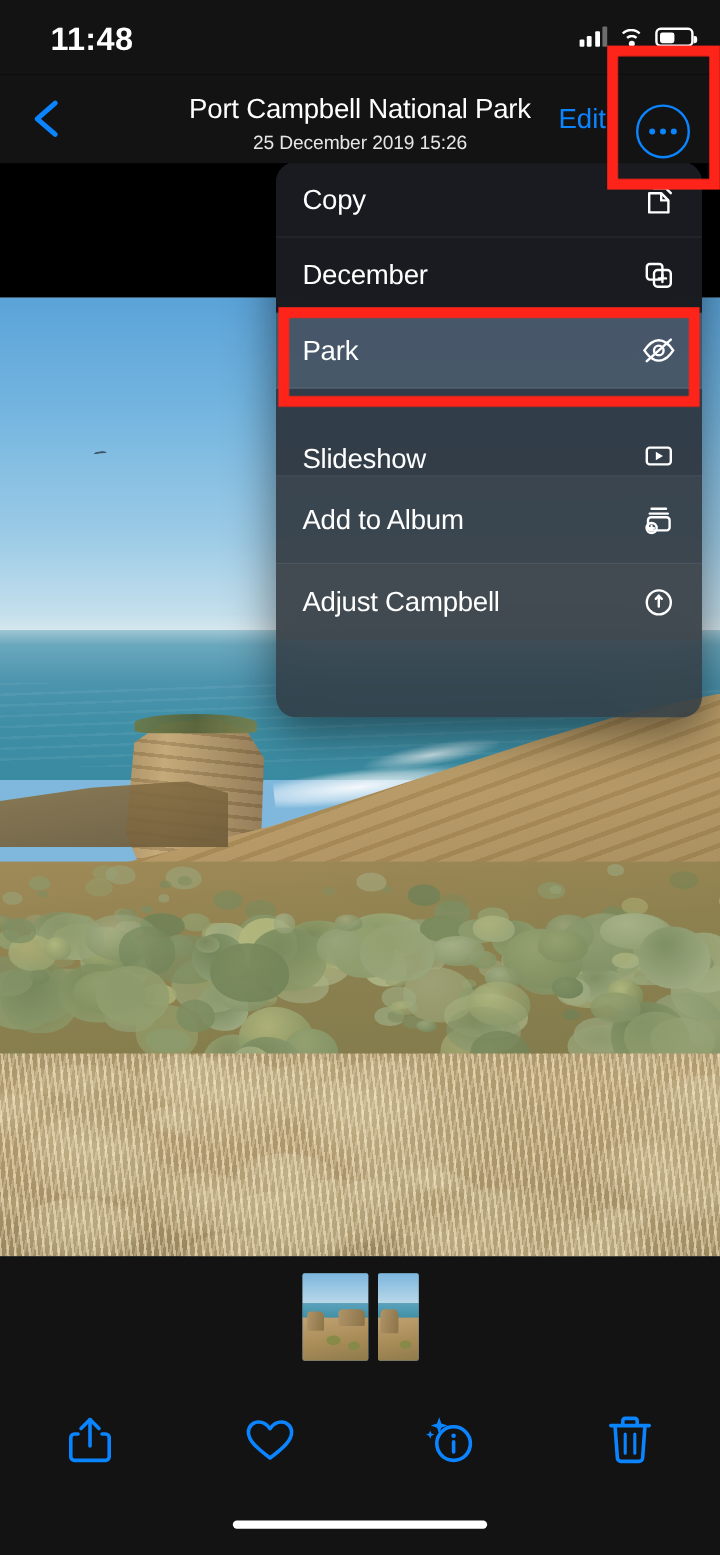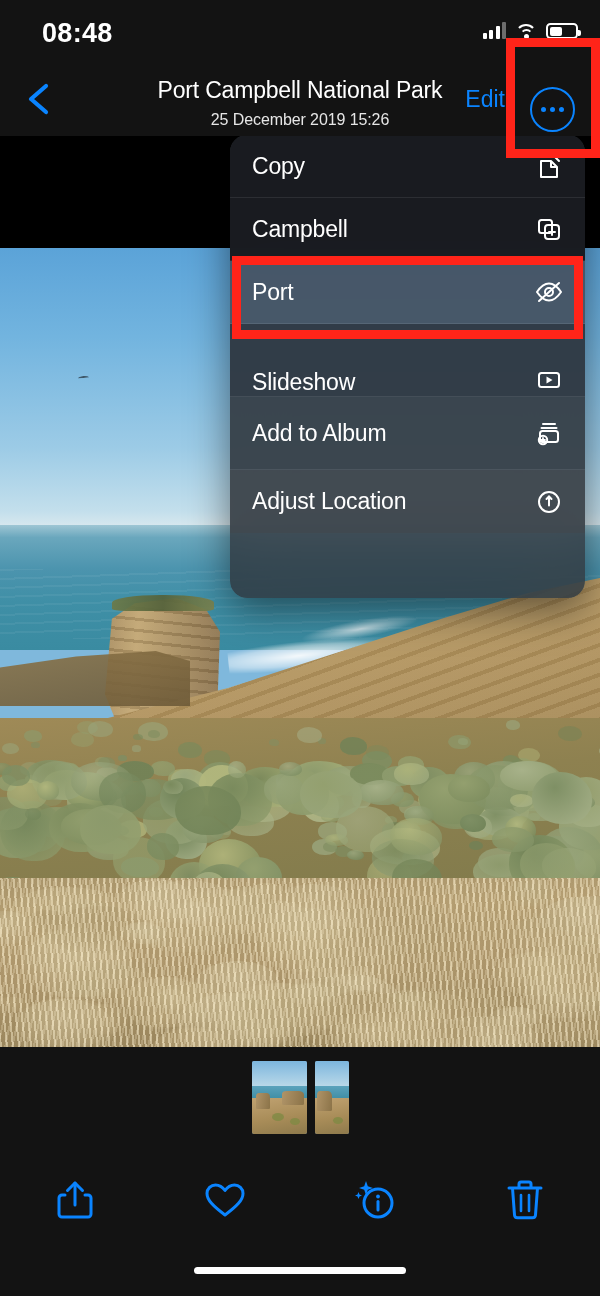--- a/index.html
+++ b/index.html
@@ -449,21 +449,21 @@
           <div class="grasstuft" style="left: -26.3858px; top: 33.4575px; width: 60.8651px; height: 32.8345px; background: radial-gradient(at 50% 35%, rgb(224, 210, 171), rgba(180, 160, 115, 0)); opacity: 0.620394;"></div>
           <div class="grasstuft" style="left: -6.47332px; top: 119.425px; width: 34.6216px; height: 14.5437px; background: radial-gradient(at 50% 35%, rgb(201, 180, 136), rgba(180, 160, 115, 0)); opacity: 0.794241;"></div>
           <div class="grasstuft" style="left: 168.463px; top: 23.9691px; width: 53.4925px; height: 22.421px; background: radial-gradient(at 50% 35%, rgb(224, 210, 171), rgba(180, 160, 115, 0)); opacity: 0.579789;"></div>
           <div class="grasstuft" style="left: 50.2821px; top: 27.7196px; width: 98.9447px; height: 46.8303px; background: radial-gradient(at 50% 35%, rgb(189, 168, 124), rgba(180, 160, 115, 0)); opacity: 0.758009;"></div>
           <div class="grasstuft" style="left: 120.509px; top: 44.3791px; width: 43.3071px; height: 21.758px; background: radial-gradient(at 50% 35%, rgb(224, 210, 171), rgba(180, 160, 115, 0)); opacity: 0.816625;"></div>
         </div>
     </div>
   </div>
 
   <div class="statusbar">
-    <div class="status-time">08:48</div>
+    <div class="status-time">11:48</div>
     <div class="status-right">
       <span class="sig">
           <i></i>
           <i></i>
           <i></i>
           <i></i>
         </span>
       <span class="wifi">
           <b></b>
           <b></b>
@@ -503,32 +503,32 @@
       <span class="menu-icon">
         <svg width="28" height="28" viewBox="0 0 28 28">
           <path d="M6 9 h10 l6 6 v10 a0 0 0 0 1 0 0 h-16 z" fill="none" stroke="#fff" stroke-width="2" stroke-linejoin="round"></path>
           <path d="M16 9 v6 h6" fill="none" stroke="#fff" stroke-width="2" stroke-linejoin="round"></path>
           <path d="M10 5 h10 l4 4" fill="none" stroke="#fff" stroke-width="2" stroke-linecap="round"></path>
         </svg>
       </span>
     </div>
 
     <div class="menu-row opaque">
-      <span class="menu-label">Campbell</span>
+      <span class="menu-label">December</span>
       <span class="menu-icon">
         <svg width="28" height="28" viewBox="0 0 28 28">
           <rect x="4" y="5" width="13" height="13" rx="2.5" fill="none" stroke="#fff" stroke-width="2"></rect>
           <rect x="10" y="10" width="14" height="14" rx="3" fill="none" stroke="#fff" stroke-width="2"></rect>
           <path d="M17 14 v6 M14 17 h6" stroke="#fff" stroke-width="2" stroke-linecap="round"></path>
         </svg>
       </span>
     </div>
 
     <div class="menu-row hl">
-      <span class="menu-label">Port</span>
+      <span class="menu-label">Park</span>
       <span class="menu-icon">
         <svg width="30" height="30" viewBox="0 0 30 30">
           <path d="M3 15 C7 9 11.5 6.5 15 6.5 C18.5 6.5 23 9 27 15 C23 21 18.5 23.5 15 23.5 C11.5 23.5 7 21 3 15 Z" fill="none" stroke="#fff" stroke-width="2"></path>
           <circle cx="15" cy="15" r="4" fill="none" stroke="#fff" stroke-width="2"></circle>
           <path d="M5 24 L25 6" stroke="#fff" stroke-width="2" stroke-linecap="round"></path>
         </svg>
       </span>
     </div>
 
     <div class="menu-row m1 tall">
@@ -549,21 +549,21 @@
           <path d="M6.5 9 h15" stroke="#fff" stroke-width="2" stroke-linecap="round"></path>
           <rect x="5" y="12" width="18" height="11" rx="2.5" fill="none" stroke="#fff" stroke-width="2"></rect>
           <circle cx="8" cy="21" r="4.2" fill="none" stroke="#fff" stroke-width="2"></circle>
           <path d="M8 19 v4 M6 21 h4" stroke="#fff" stroke-width="1.8" stroke-linecap="round"></path>
         </svg>
       </span>
     </div>
 
 
     <div class="menu-row m4">
-      <span class="menu-label">Adjust Location</span>
+      <span class="menu-label">Adjust Campbell</span>
       <span class="menu-icon">
         <svg width="28" height="28" viewBox="0 0 28 28">
           <circle cx="14" cy="14" r="10" fill="none" stroke="#fff" stroke-width="2"></circle>
           <path d="M14 8.5 v9" stroke="#fff" stroke-width="2" stroke-linecap="round"></path>
           <path d="M11.5 11 L14 8.5 L16.5 11" fill="none" stroke="#fff" stroke-width="2" stroke-linecap="round" stroke-linejoin="round"></path>
         </svg>
       </span>
     </div>
 
   </div>

